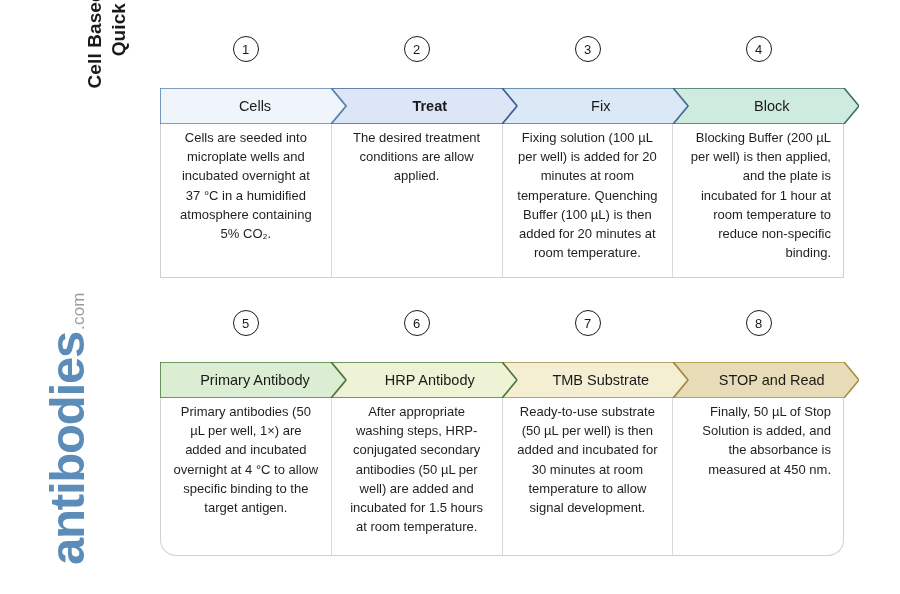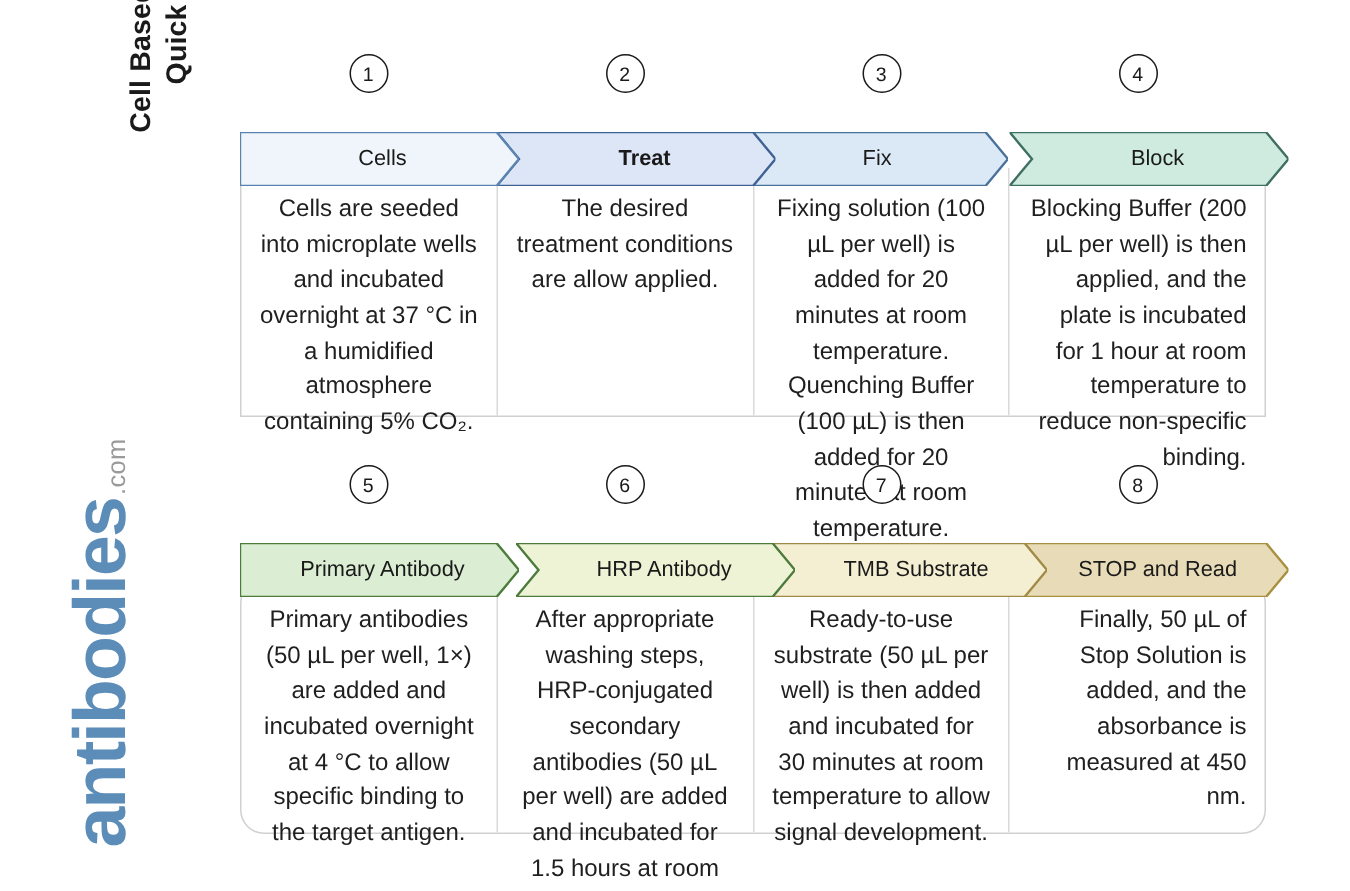--- a/index.html
+++ b/index.html
@@ -133,21 +133,21 @@
     background: #ffffff;
   }
   #body-band-1 { height: 166px; }
   #body-band-2 { height: 170px; border-radius: 16px; }
 
   .body-cell {
     flex: 1 1 0;
     border-right: 1.4px solid #d9d9d9;
     box-sizing: border-box;
     padding: 16px 12px 8px 12px;
-    font-size: 16px;
+    font-size: 13px;
     line-height: 1.48;
     color: #1f1f1f;
     text-align: center;
   }
   .body-cell:last-child { border-right: none; text-align: right; }
 </style>
 </head>
 <body>
 
 <div id="vertical-title">
@@ -175,21 +175,21 @@
           <polygon points="0,0 171,0 186,18 171,36 0,36" fill="#eff5fb" stroke="#5b83b1" stroke-width="1.6" stroke-linejoin="miter"></polygon>
         </svg>
         <span class="chev-label">Cells</span>
       </div>
       <div class="chev" style="left: 171px; width: 186px; z-index: 3; justify-content: center; font-weight: bold;">
         <svg width="186" height="36" viewBox="0 0 186 36" class="chev-bg">
           <polygon points="0,0 171,0 186,18 171,36 0,36 15,18" fill="#dce6f6" stroke="#3f6194" stroke-width="1.6" stroke-linejoin="miter"></polygon>
         </svg>
         <span class="chev-label" style="margin-left: 7.5px;">Treat</span>
       </div>
-      <div class="chev" style="left: 326px; width: 186px; z-index: 2; justify-content: center;">
+      <div class="chev" style="left: 342px; width: 186px; z-index: 2; justify-content: center;">
         <svg width="186" height="36" viewBox="0 0 186 36" class="chev-bg">
           <polygon points="0,0 171,0 186,18 171,36 0,36 15,18" fill="#dbe9f7" stroke="#4a7199" stroke-width="1.6" stroke-linejoin="miter"></polygon>
         </svg>
         <span class="chev-label" style="margin-left: 7.5px;">Fix</span>
       </div>
       <div class="chev" style="left: 513px; width: 186px; z-index: 1; justify-content: center;">
         <svg width="186" height="36" viewBox="0 0 186 36" class="chev-bg">
           <polygon points="0,0 171,0 186,18 171,36 0,36 15,18" fill="#cfeade" stroke="#3f6f63" stroke-width="1.6" stroke-linejoin="miter"></polygon>
         </svg>
         <span class="chev-label" style="margin-left: 7.5px;">Block</span>
@@ -210,27 +210,27 @@
       <div class="num-circle" style="left: 414.5px;">7</div>
       <div class="num-circle" style="left: 585.5px;">8</div>
     </div>
   <div class="chev-band" id="chev-band-2">
       <div class="chev" style="left: 0px; width: 186px; z-index: 4; justify-content: center;">
         <svg width="186" height="36" viewBox="0 0 186 36" class="chev-bg">
           <polygon points="0,0 171,0 186,18 171,36 0,36" fill="#dbeed3" stroke="#4c7b3c" stroke-width="1.6" stroke-linejoin="miter"></polygon>
         </svg>
         <span class="chev-label">Primary Antibody</span>
       </div>
-      <div class="chev" style="left: 184px; width: 186px; z-index: 3; justify-content: center;">
+      <div class="chev" style="left: 171px; width: 186px; z-index: 3; justify-content: center;">
         <svg width="186" height="36" viewBox="0 0 186 36" class="chev-bg">
           <polygon points="0,0 171,0 186,18 171,36 0,36 15,18" fill="#eef3d6" stroke="#4c7b3c" stroke-width="1.6" stroke-linejoin="miter"></polygon>
         </svg>
         <span class="chev-label" style="margin-left: 7.5px;">HRP Antibody</span>
       </div>
-      <div class="chev" style="left: 352px; width: 186px; z-index: 2; justify-content: center;">
+      <div class="chev" style="left: 342px; width: 186px; z-index: 2; justify-content: center;">
         <svg width="186" height="36" viewBox="0 0 186 36" class="chev-bg">
           <polygon points="0,0 171,0 186,18 171,36 0,36 15,18" fill="#f4efd3" stroke="#a08a45" stroke-width="1.6" stroke-linejoin="miter"></polygon>
         </svg>
         <span class="chev-label" style="margin-left: 7.5px;">TMB Substrate</span>
       </div>
       <div class="chev" style="left: 513px; width: 186px; z-index: 1; justify-content: center;">
         <svg width="186" height="36" viewBox="0 0 186 36" class="chev-bg">
           <polygon points="0,0 171,0 186,18 171,36 0,36 15,18" fill="#e8dcb8" stroke="#a8903f" stroke-width="1.6" stroke-linejoin="miter"></polygon>
         </svg>
         <span class="chev-label" style="margin-left: 7.5px;">STOP and Read</span>

